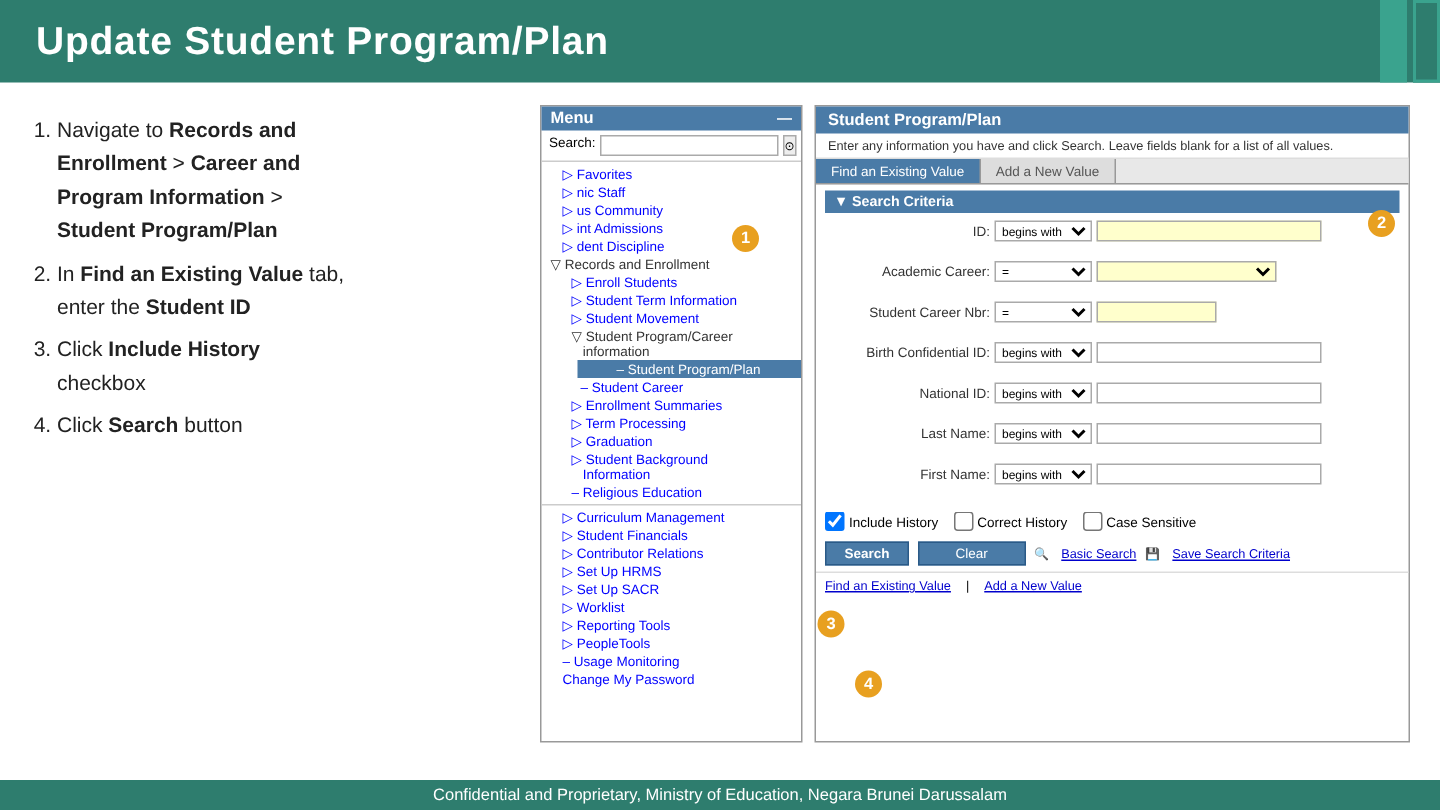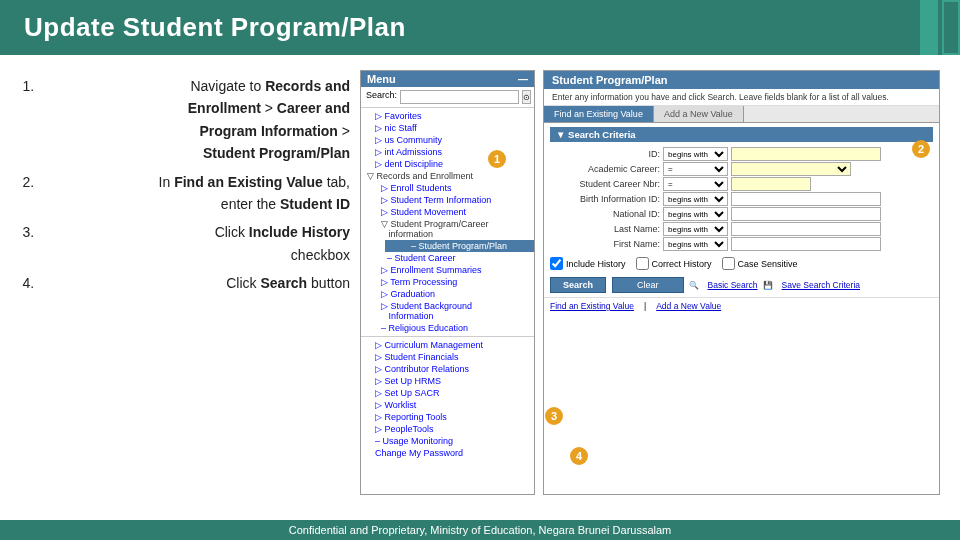--- a/index.html
+++ b/index.html
@@ -60,21 +60,20 @@
       font-size: 14px;
       line-height: 1.6;
       color: #222;
       padding-top: 10px;
     }
     .instructions ol {
       padding-left: 18px;
     }
     .instructions li {
       margin-bottom: 6px;
-      text-align: right;
     }
 
     
     .screenshot-area {
       flex: 1;
       position: relative;
       display: flex;
       gap: 8px;
     }
 
@@ -208,21 +207,21 @@
       font-weight: bold;
       padding: 2px 6px;
       margin: 4px 6px 3px 6px;
     }
     .form-fields {
       padding: 2px 6px;
     }
     .form-row {
       display: flex;
       align-items: center;
-      margin-bottom: 1px;
+      margin-bottom: 13px;
       gap: 3px;
     }
     .form-label {
       width: 110px;
       font-size: 9px;
       text-align: right;
       color: #333;
       flex-shrink: 0;
     }
     .form-select-small {
@@ -447,21 +446,21 @@
         <div class="form-row">
           <span class="form-label">Student Career Nbr:</span>
           <select class="form-select-small">
             <option>=</option>
             <option>begins with</option>
           </select>
           <input class="form-input medium" type="text" value="" style="background: rgb(255, 255, 204);">
         </div>
 
         <div class="form-row">
-          <span class="form-label">Birth Information ID:</span>
+          <span class="form-label">Birth Confidential ID:</span>
           <select class="form-select-small">
             <option>begins with</option>
             <option>=</option>
           </select>
           <input class="form-input wide" type="text" value="" style="background: rgb(255, 255, 255);">
         </div>
 
         <div class="form-row">
           <span class="form-label">National ID:</span>
           <select class="form-select-small">

